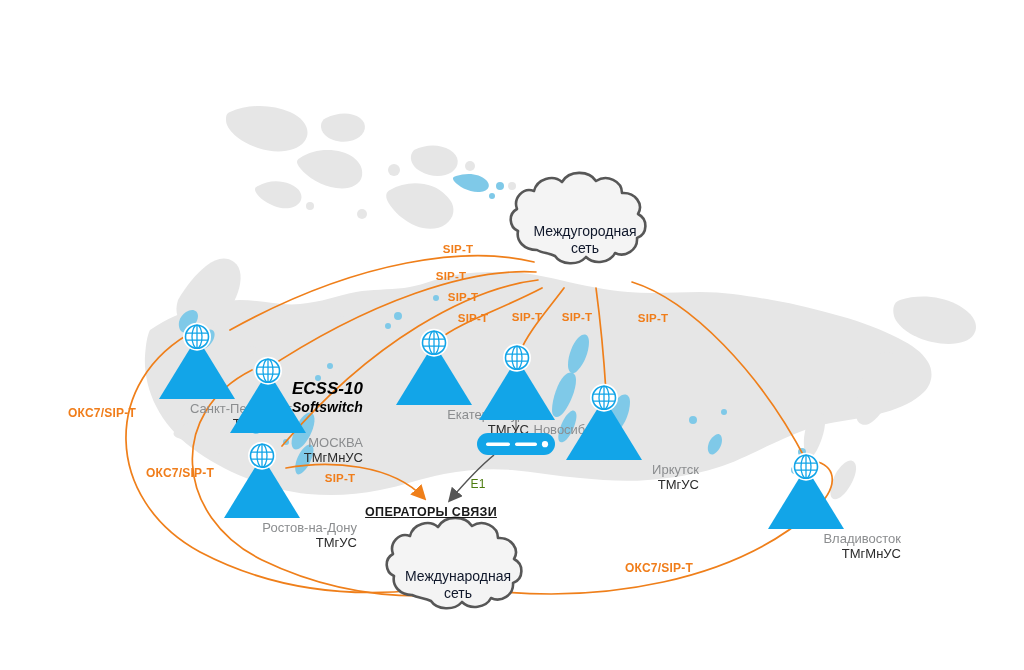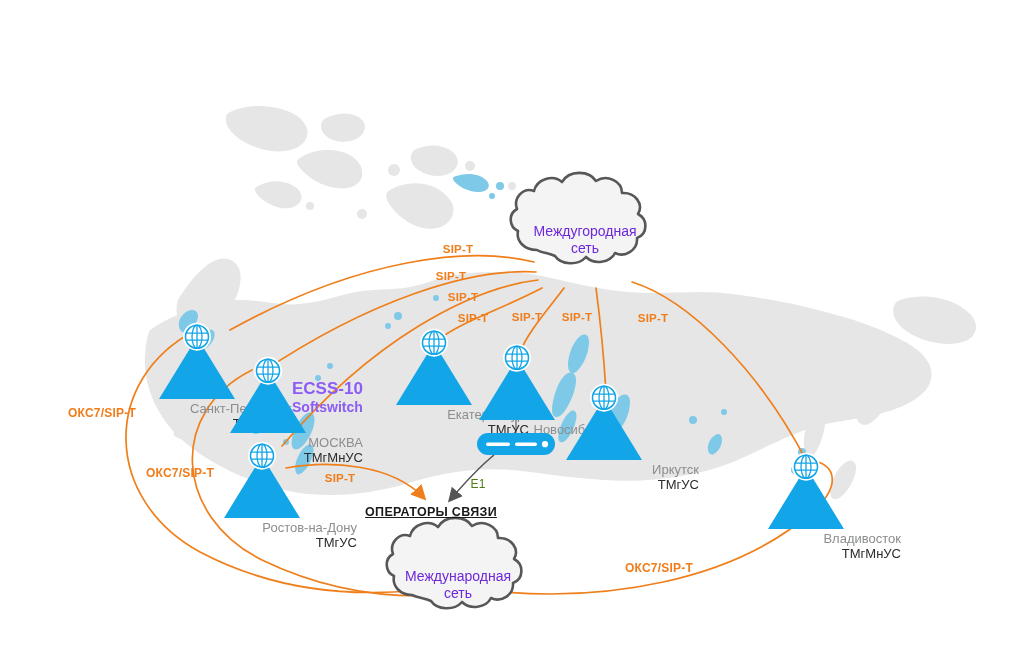--- a/index.html
+++ b/index.html
@@ -13,27 +13,27 @@
   
   .node{position:absolute;transform:translate(-50%,0);text-align:right;width:190px;margin-left:0;}
   .node .tri{position:relative;width:0;height:0;margin:0 auto;
              border-left:38px solid transparent;border-right:38px solid transparent;
              border-bottom:62px solid #12a5e8;}
   .node .badge{position:absolute;left:50%;top:60%;transform:translate(-50%,-45%);}
   .node .lbl1{font-size:13px;color:#8b8d8f;line-height:15px;margin-top:2px;white-space:nowrap;}
   .node .lbl2{font-size:13px;color:#2b2b2b;font-weight:normal;line-height:15px;white-space:nowrap;}
 
   
-  .callout{position:absolute;color:#8b5cf6;font-weight:bold;line-height:19px;}
+  .callout{position:absolute;color:#000000;font-weight:bold;line-height:19px;font-style:italic;}
   .callout .l1{font-size:17px;}
   .callout .l2{font-size:14px;font-weight:bold;}
 
   
   .cloudlabel{position:absolute;transform:translate(-50%,-50%);text-align:center;
-              font-size:14px;color:#6d28d9;line-height:17px;white-space:nowrap;}
+              font-size:14px;color:#0f172a;line-height:17px;white-space:nowrap;}
 
   
   .plabel{position:absolute;transform:translate(-50%,-50%);font-size:11.5px;
           color:#f07d1a;font-weight:bold;white-space:nowrap;letter-spacing:.2px;}
   .plabel.big{font-size:12px;}
   .plabel.grey{color:#4d7c0f;font-weight:normal;font-size:12px;}
 
   
   .operators{position:absolute;transform:translate(-50%,-50%);font-size:12.5px;
              font-weight:bold;color:#1a1a1a;white-space:nowrap;letter-spacing:.3px;}

